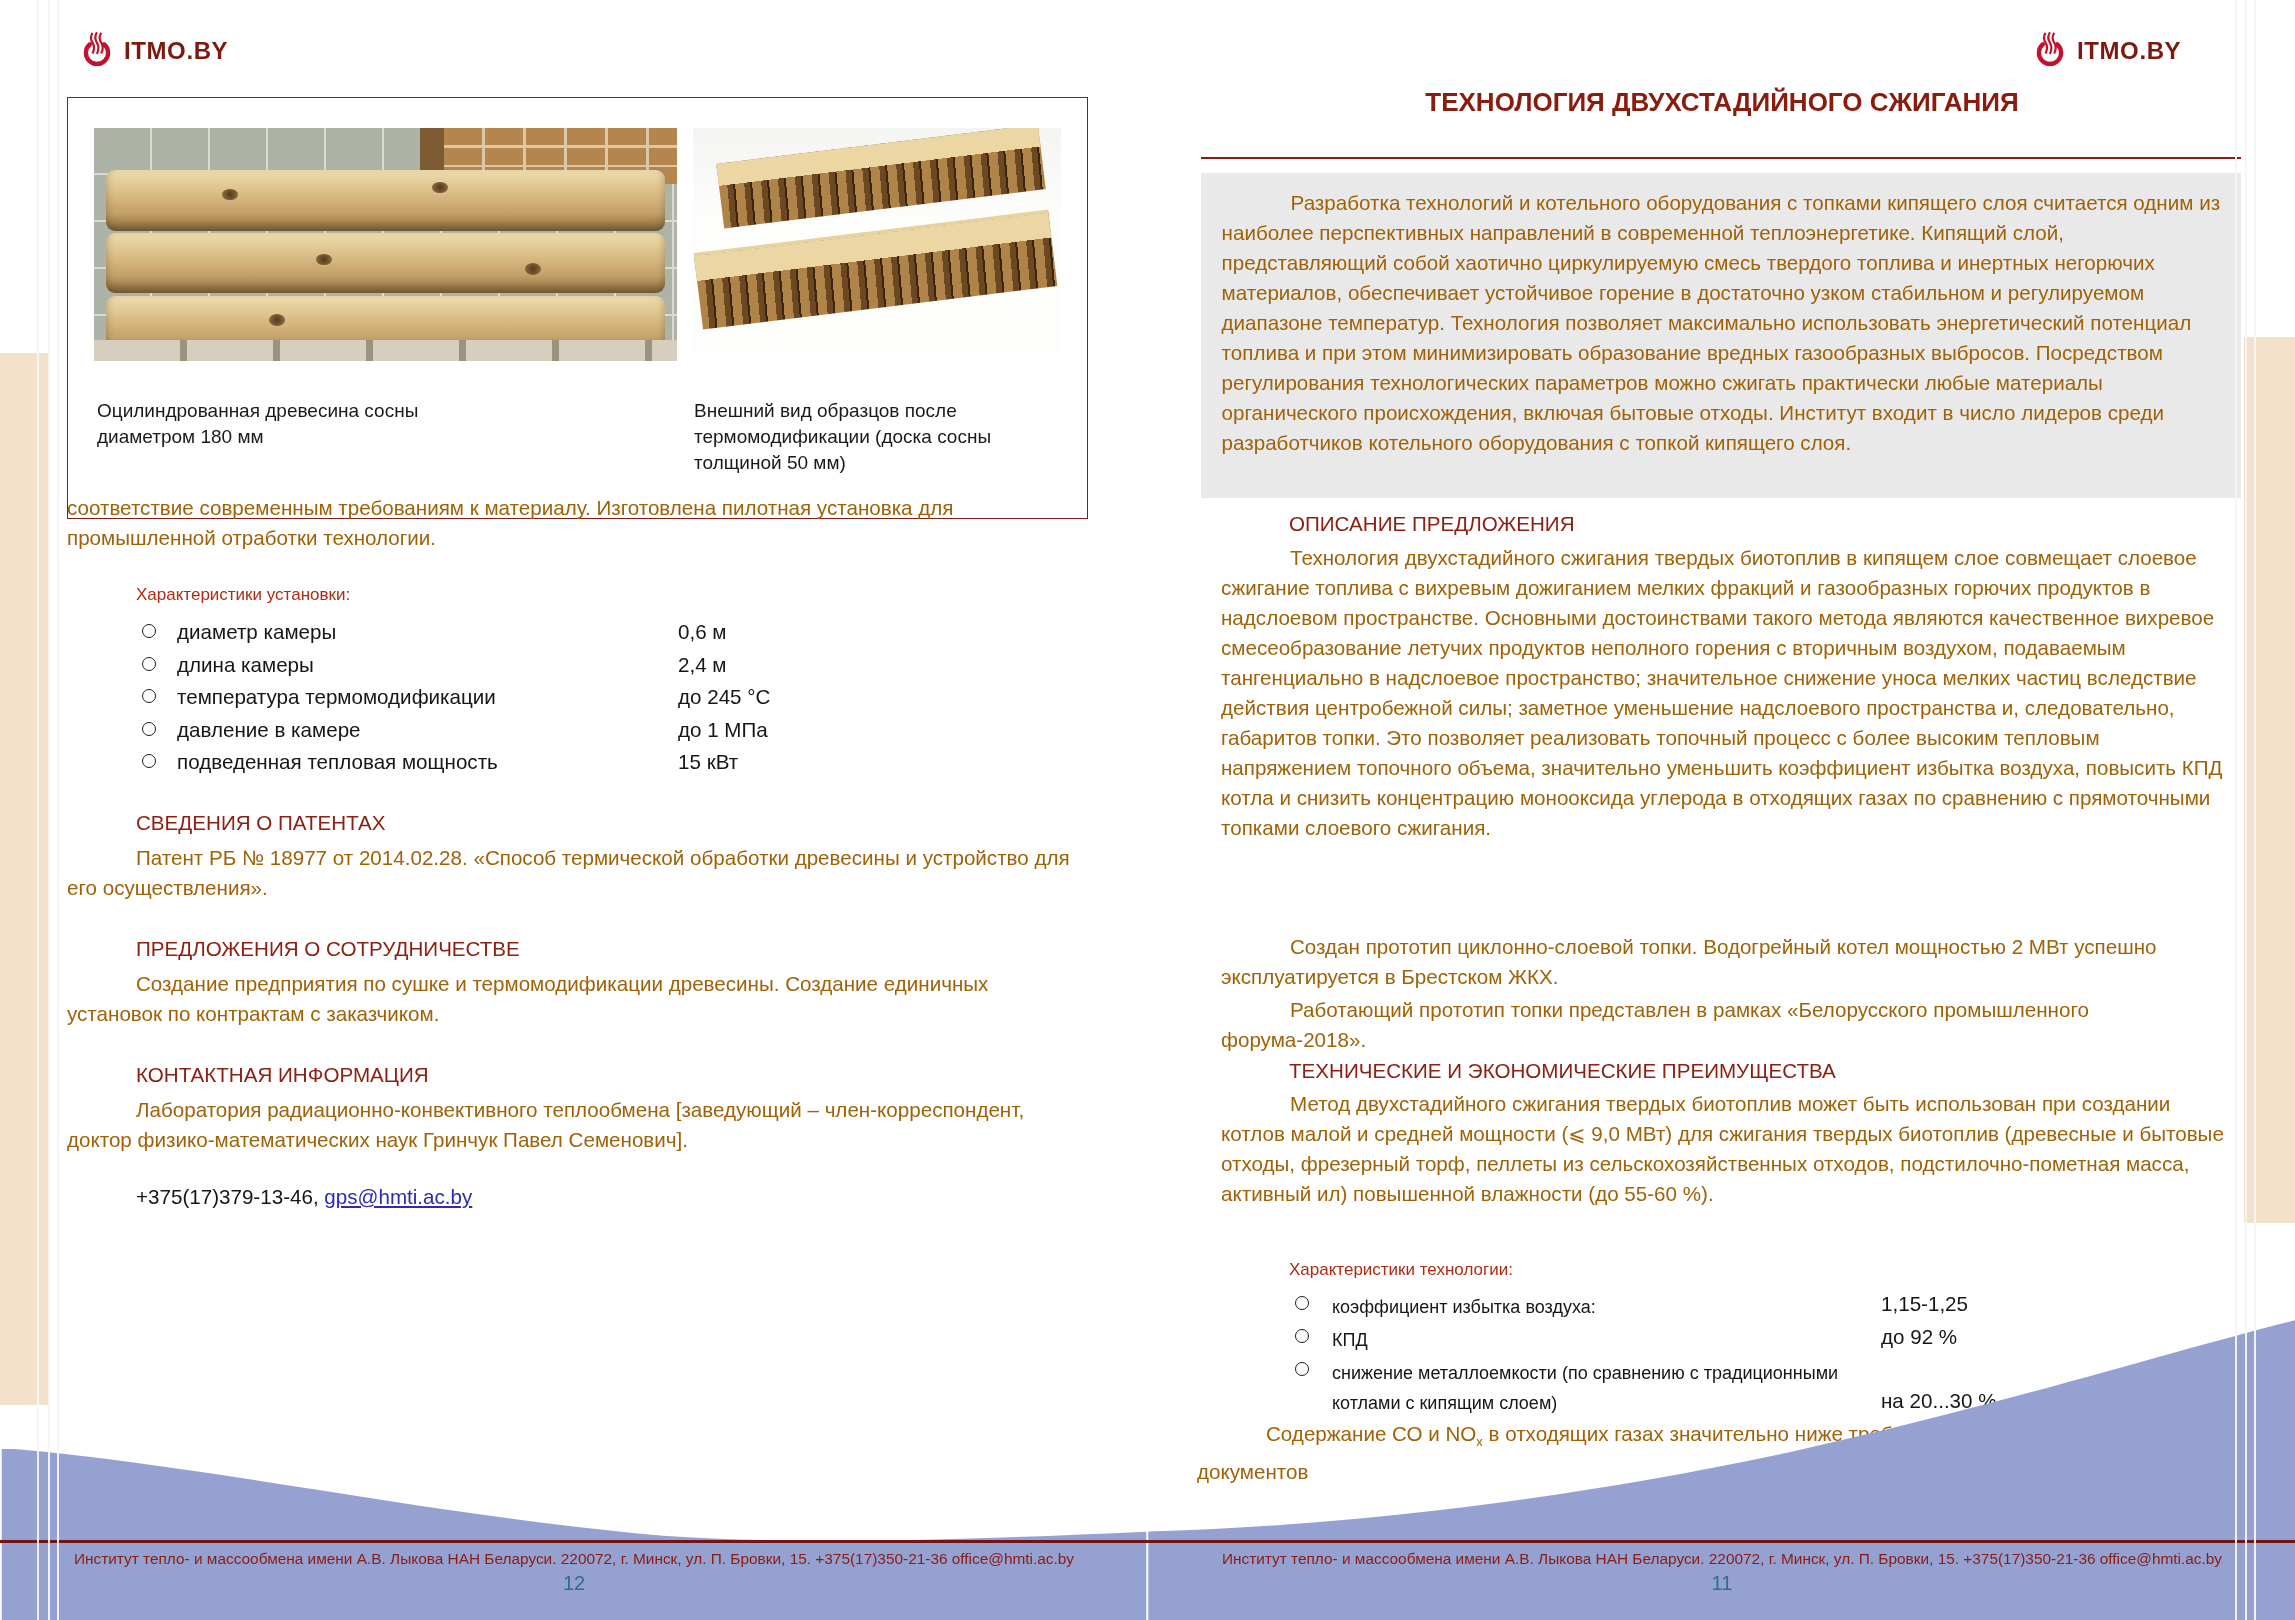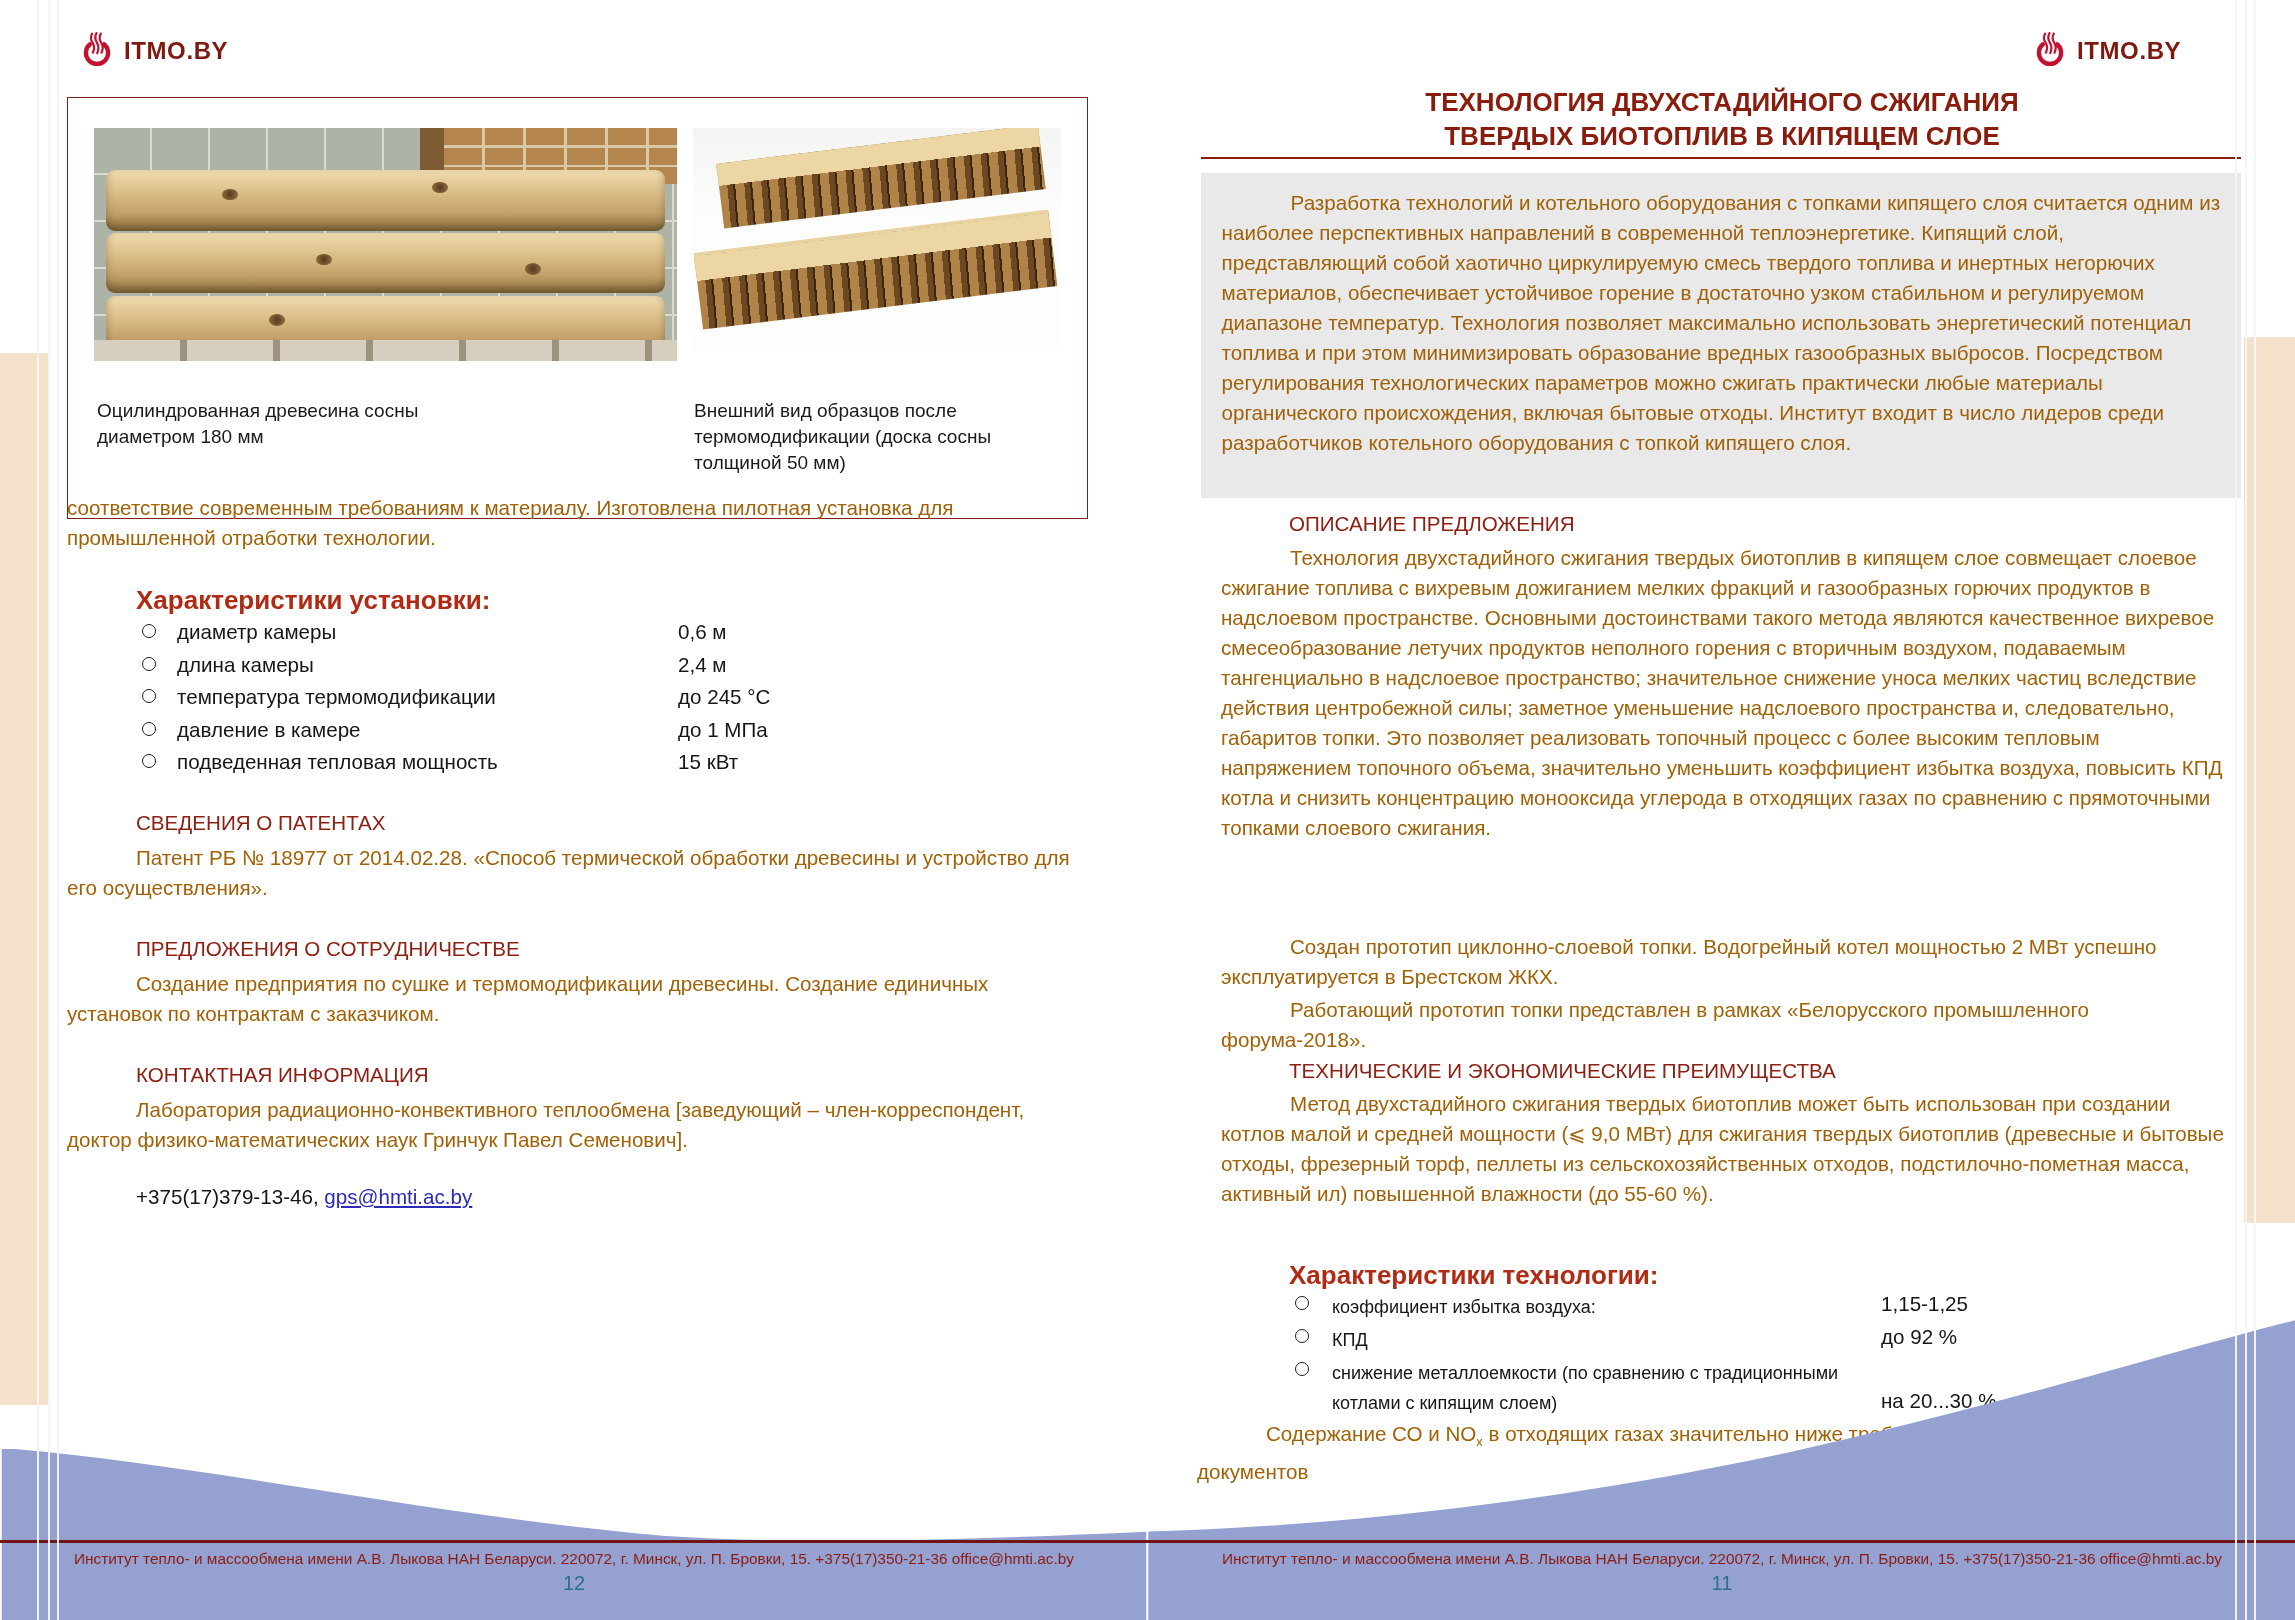--- a/index.html
+++ b/index.html
@@ -46,21 +46,21 @@
       background:linear-gradient(180deg,#ecd6a4 0%,#ecd6a4 34%,rgba(0,0,0,0) 34%),
                  repeating-linear-gradient(92deg,#b08449 0 9.1px,#6b4722 9.1px 15px,#3a2610 15px 17px);}
   .board-top{left:7%;top:7%;width:88%;height:29%;}
   .board-bottom{left:1%;top:46%;width:97%;height:33%;border-top:3.4px solid #e8d3a0;}
   .caption{position:absolute;top:281px;font-size:19px;line-height:26px;color:#1a1a1a;}
   .cap-left{left:29px;width:366px;}
   .cap-right{left:626px;width:354px;}
 
   .body-text{font-size:20.6px;line-height:30px;color:#a16207;margin:0;z-index:1;}
   .indent{text-indent:69px;}
-  .sub-red{font-size:26px;color:#b02a14;margin:0;font-weight:bold;z-index:1;}
+  .sub-red{font-size:17px;color:#b02a14;margin:0;font-weight:normal;z-index:1;}
   .sect-red{font-size:20.6px;color:#8d2013;margin:0;font-weight:normal;z-index:1;}
 
   .spec-row{position:absolute;left:142px;width:892px;height:29px;z-index:1;}
   .bullet{display:block;position:absolute;left:0;top:4px;width:12px;height:12px;
           border:1.7px solid #1d1d1d;border-radius:50%;}
   .spec-label{position:absolute;left:35px;top:0;font-size:20.6px;white-space:nowrap;}
   .spec-value{position:absolute;left:536px;top:0;font-size:20.6px;white-space:nowrap;}
 
   .phone-line{position:absolute;left:136px;top:1164px;font-size:20.6px;z-index:1;}
   a.mail{color:#2b2bb8;text-decoration:underline;}
@@ -173,21 +173,20 @@
         <path d="M10.3,12.5 A 9.7 9.7 0 1 0 22.7,12.5" fill="none" stroke="#c31230" stroke-width="3.8" stroke-linecap="round"></path>
         <path d="M12.6,2.5 q-2.8,4.5 0,8.5 q2.6,4 0,9.5" fill="none" stroke="#c31230" stroke-width="1.9"></path>
         <path d="M16.4,2 q-2.8,4.8 0,9 q2.6,4.2 0,10" fill="none" stroke="#c31230" stroke-width="1.9"></path>
         <path d="M20.2,2.5 q-2.8,4.5 0,8.5 q2.6,4 0,9.5" fill="none" stroke="#c31230" stroke-width="1.9"></path>
       </svg>
     </span>
     <span class="logo-text">ITMO.BY</span>
   </div>
 
   <div class="r-title" style="top:87px;">ТЕХНОЛОГИЯ ДВУХСТАДИЙНОГО СЖИГАНИЯ</div>
-  <div class="r-title" style="top:121px;">ТВЕРДЫХ БИОТОПЛИВ В КИПЯЩЕМ СЛОЕ</div>
   <div class="r-underline"></div>
 
   <div class="gray-block">
     <p class="body-text indent" style="width:1000px;">Разработка технологий и котельного оборудования с топками кипящего слоя считается одним из наиболее перспективных направлений в современной теплоэнергетике. Кипящий слой, представляющий собой хаотично циркулируемую смесь твердого топлива и инертных негорючих материалов, обеспечивает устойчивое горение в достаточно узком стабильном и регулируемом диапазоне температур. Технология позволяет максимально использовать энергетический потенциал топлива и при этом минимизировать образование вредных газообразных выбросов. Посредством регулирования технологических параметров можно сжигать практически любые материалы органического происхождения, включая бытовые отходы. Институт входит в число лидеров среди разработчиков котельного оборудования с топкой кипящего слоя.</p>
   </div>
 
   <h3 class="sect-red abs" style="left:141px;top:512px;">ОПИСАНИЕ ПРЕДЛОЖЕНИЯ</h3>
   <p class="body-text indent abs" style="left:73px;top:543px;width:1007px;">Технология двухстадийного сжигания твердых биотоплив в кипящем слое совмещает слоевое сжигание топлива с вихревым дожиганием мелких фракций и газообразных горючих продуктов в надслоевом пространстве. Основными достоинствами такого метода являются  качественное вихревое смесеобразование летучих  продуктов неполного горения с вторичным воздухом, подаваемым тангенциально в надслоевое пространство; значительное снижение уноса мелких частиц вследствие действия центробежной силы; заметное уменьшение надслоевого пространства и, следовательно, габаритов топки. Это позволяет реализовать топочный процесс с более высоким тепловым напряжением топочного объема, значительно уменьшить коэффициент избытка воздуха, повысить КПД котла и снизить концентрацию монооксида углерода в отходящих газах по сравнению с прямоточными топками слоевого сжигания.</p>
   <p class="body-text indent abs" style="left:73px;top:932px;width:1007px;">Создан прототип циклонно-слоевой топки. Водогрейный котел мощностью 2 МВт успешно эксплуатируется в Брестском ЖКХ.</p>
   <p class="body-text indent abs" style="left:73px;top:995px;width:1007px;">Работающий прототип топки представлен в рамках «Белорусского промышленного форума-2018».</p>

